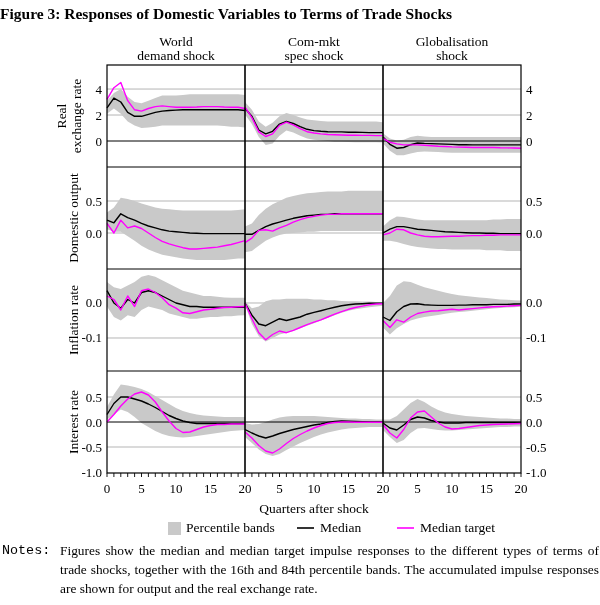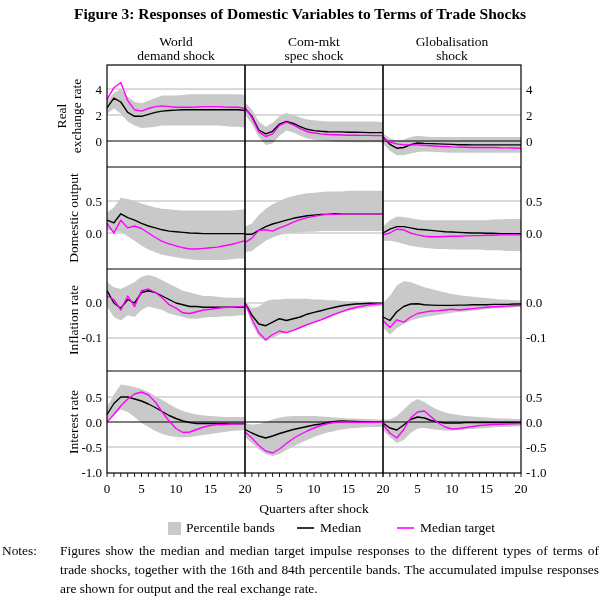--- a/index.html
+++ b/index.html
@@ -1,21 +1,21 @@
 <!DOCTYPE html>
 <html><head>
 <meta charset="utf-8">
 <style>
   html,body{margin:0;padding:0;background:#fff;}
   .figure{position:relative;width:600px;height:605px;background:#fff;overflow:hidden;
           font-family:"Liberation Serif",serif;color:#000;}
-  .title{text-align:center;font-weight:bold;font-size:15.5px;padding-top:5px;height:21px;white-space:nowrap;}
+  .title{text-align:left;font-weight:bold;font-size:15.5px;padding-top:5px;height:21px;white-space:nowrap;}
   svg{display:block;font-family:"Liberation Serif",serif;}
   .notes{display:flex;font-size:13.4px;line-height:1.43;padding:3px 1px 0 2px;}
-  .notes-label{width:58px;flex:none;}
+  .notes-label{width:58px;flex:none;font-family:Liberation Mono, monospace;}
   .notes-text{flex:1;margin:0;text-align:justify;padding-right:0;}
 </style>
 </head>
 <body>
 
 <div class="figure">
   <div class="title">Figure 3: Responses of Domestic Variables to Terms of Trade Shocks</div>
   <svg id="chart-svg" width="600" height="512" viewBox="0 0 600 512">
       <text text-anchor="middle" font-size="13.5"><tspan x="176" y="20">World</tspan><tspan x="176" y="34">demand shock</tspan></text>
       <text text-anchor="middle" font-size="13.5"><tspan x="314" y="20">Com-mkt</tspan><tspan x="314" y="34">spec shock</tspan></text>

